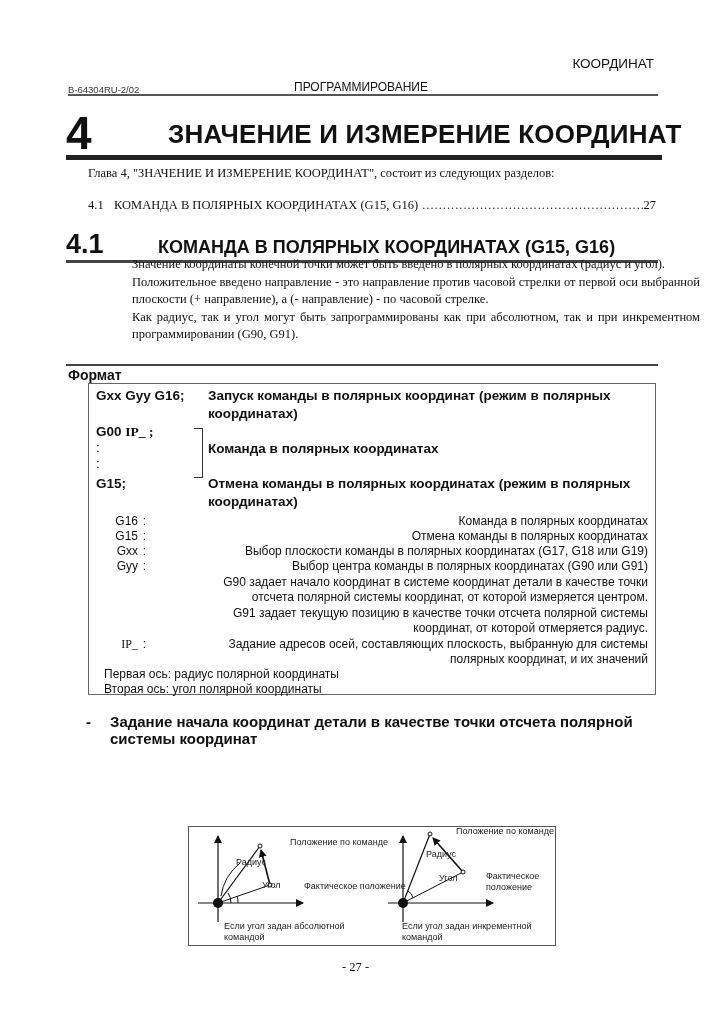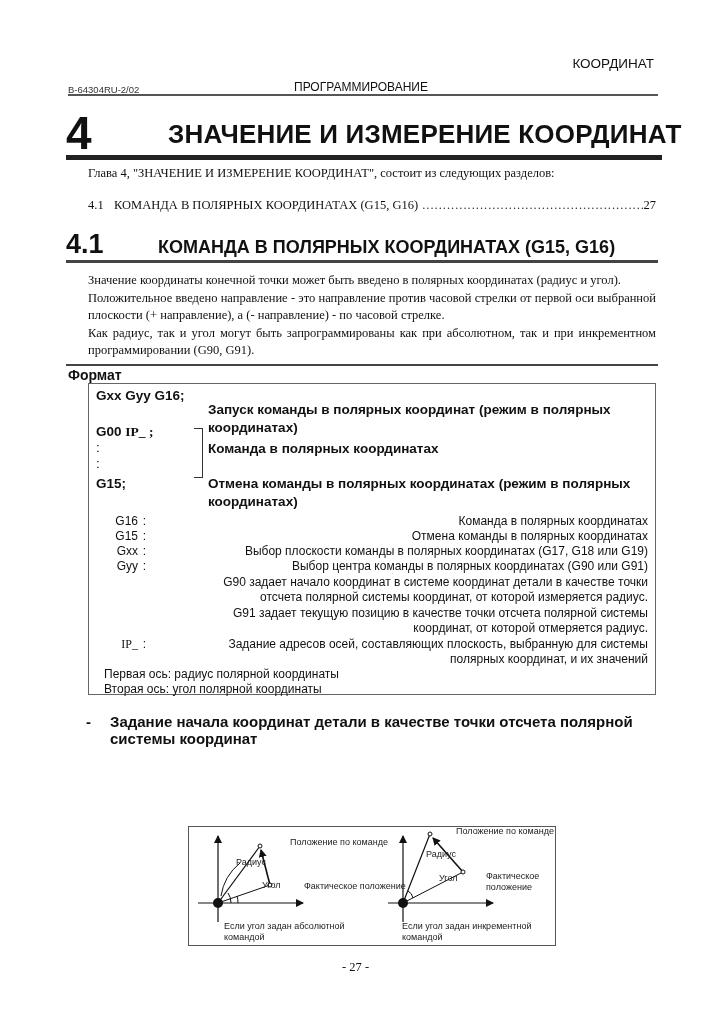--- a/index.html
+++ b/index.html
@@ -23,21 +23,21 @@
     .toc { left: 88px; top: 198px; width: 568px; font-size: 12.5px; display: flex; white-space: nowrap; overflow: hidden; }
     .toc .dots { flex: 1; overflow: hidden; letter-spacing: 1px; color: #333; }
     .toc .num { width: 26px; }
 
     
     .sec-num { left: 66px; top: 228px; font-size: 27px; font-weight: bold; line-height: 32px; }
     .sec-title { left: 158px; top: 236px; font-size: 18px; font-weight: bold; line-height: 22px; }
     .sec-rule { left: 66px; right: 66px; top: 260px; height: 3px; background: #444; }
 
     .para { left: 88px; width: 568px; font-size: 12.5px; line-height: 17.5px; text-align: justify; }
-    .p1 { top: 272px; }
+    .p1 { top: 256px; margin-left: 44px; }
 
     .fmt-rule { left: 66px; right: 66px; top: 364px; height: 2px; background: #444; }
     .fmt-label { left: 68px; top: 367px; font-size: 14px; font-weight: bold; }
 
     .fmt-box { left: 88px; top: 383px; width: 568px; height: 312px; border: 1.3px solid #666; box-sizing: border-box; }
     .code { font-size: 13.5px; font-weight: bold; line-height: 18px; }
     .c-left { left: 96px; }
     .c-right { left: 208px; width: 440px; }
     .bracket { left: 194px; top: 428px; width: 8px; height: 48px; border-top: 1px solid #333; border-right: 1px solid #333; border-bottom: 1px solid #333; }
     .defs { font-size: 12px; line-height: 15.5px; text-align: right; }
@@ -84,21 +84,21 @@
   <div style="text-align:left">Значение координаты конечной точки может быть введено в полярных координатах (радиус и угол).</div>
   <div style="text-align:justify; text-align-last:left">Положительное введено направление - это направление против часовой стрелки от первой оси выбранной плоскости (+ направление), а (- направление) - по часовой стрелке.</div>
   <div style="text-align:justify; text-align-last:left">Как радиус, так и угол могут быть запрограммированы как при абсолютном, так и при инкрементном программировании (G90, G91).</div>
 </div>
 
 <div class="abs fmt-rule"></div>
 <div class="abs sans fmt-label">Формат</div>
 <div class="abs fmt-box"></div>
 
 <div class="abs sans code c-left" style="top:387px">Gxx Gyy G16;</div>
-<div class="abs sans code c-right" style="top:401px">Запуск команды в полярных координат (режим в полярных координатах)</div>
+<div class="abs sans code c-right" style="top:387px">Запуск команды в полярных координат (режим в полярных координатах)</div>
 
 <div class="abs code c-left" style="top:423px"><span class="sans">G00 </span><span class="serif">IP_ ;</span></div>
 <div class="abs sans code c-left" style="top:439px; font-weight:normal">:</div>
 <div class="abs sans code c-left" style="top:455px; font-weight:normal">:</div>
 <div class="abs bracket"></div>
 <div class="abs sans code c-right" style="top:440px">Команда в полярных координатах</div>
 
 <div class="abs sans code c-left" style="top:475px">G15;</div>
 <div class="abs sans code c-right" style="top:475px">Отмена команды в полярных координатах (режим в полярных координатах)</div>
 
@@ -112,21 +112,21 @@
 
 <div class="abs sans defs def-key" style="top:544px">Gxx</div>
 <div class="abs sans defs def-colon" style="top:544px">:</div>
 <div class="abs sans defs def-text" style="top:544px">Выбор плоскости команды в полярных координатах (G17, G18 или G19)</div>
 
 <div class="abs sans defs def-key" style="top:559px">Gyy</div>
 <div class="abs sans defs def-colon" style="top:559px">:</div>
 <div class="abs sans defs def-text" style="top:559px">Выбор центра команды в полярных координатах (G90 или G91)</div>
 
 <div class="abs sans defs def-text" style="top:575px">G90 задает начало координат в системе координат детали в качестве точки</div>
-<div class="abs sans defs def-text" style="top:590px">отсчета полярной системы координат, от которой измеряется радиус.</div>
+<div class="abs sans defs def-text" style="top:590px">отсчета полярной системы координат, от которой измеряется центром.</div>
 <div class="abs sans defs def-text" style="top:606px">G91 задает текущую позицию в качестве точки отсчета полярной системы</div>
 <div class="abs sans defs def-text" style="top:621px">координат, от которой отмеряется радиус.</div>
 
 <div class="abs serif defs def-key" style="top:637px">IP_</div>
 <div class="abs sans defs def-colon" style="top:637px">:</div>
 <div class="abs sans defs def-text" style="top:637px">Задание адресов осей, составляющих плоскость, выбранную для системы</div>
 <div class="abs sans defs def-text" style="top:652px">полярных координат, и их значений</div>
 
 <div class="abs sans defs" style="left:104px; top:667px">Первая ось: радиус полярной координаты</div>
 <div class="abs sans defs" style="left:104px; top:682px">Вторая ось: угол полярной координаты</div>

